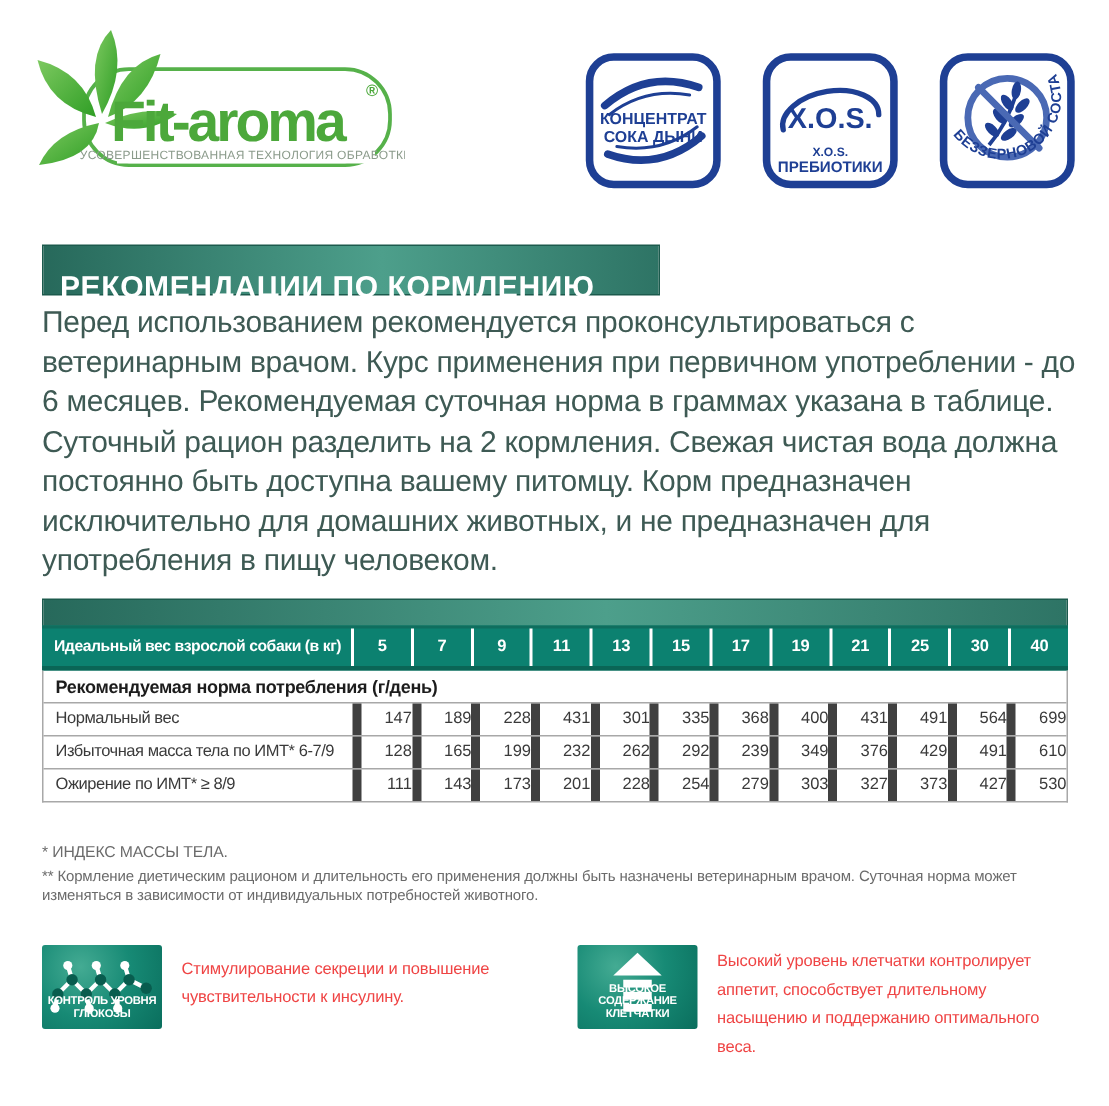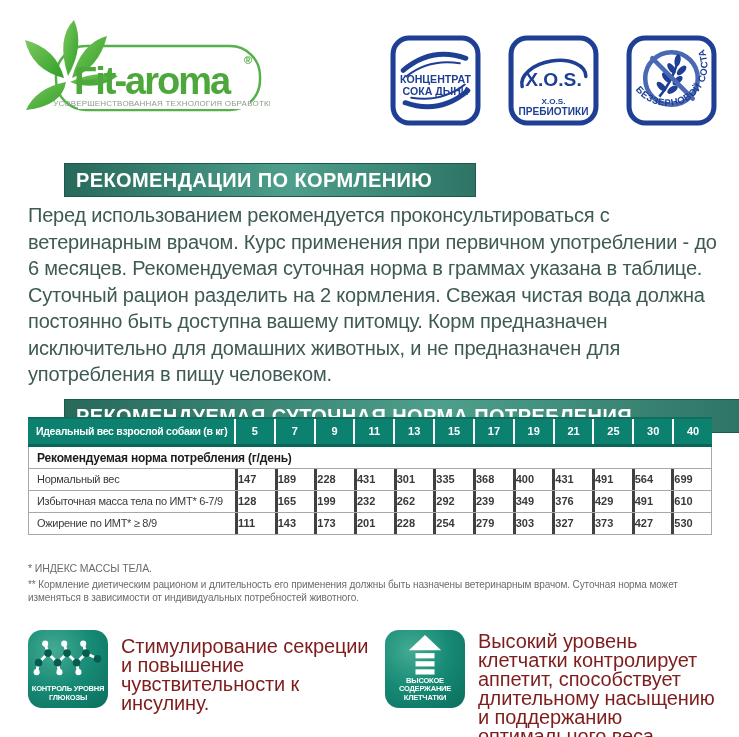--- a/index.html
+++ b/index.html
@@ -11,64 +11,64 @@
   .logo { position:absolute; left:22px; top:16px; width:248px; height:104px; }
   .badges { position:absolute; right:21px; top:34px; display:flex; gap:25px; }
   .badge { width:93px; height:93px; }
 
   
   .hbar {
     position:absolute; left:28px; height:34px;
     background:linear-gradient(90deg,#27695b 0%,#4d9f8b 55%,#2e7465 100%);
     border:1px solid #1c5a4d;
     color:#ffffff; font-weight:bold; font-size:20px; letter-spacing:0.4px;
-    line-height:32px; padding:0 11px; white-space:nowrap;margin-left:36px;
+    line-height:32px; padding:12px 11px; white-space:nowrap;
   }
   .hbar1 { top:163px; width:412px; }
   .hbar2 { top:399px; width:684px; }
 
   
   .para {
     position:absolute; left:28px; top:202px; width:692px;
     font-size:20px; line-height:26.5px; color:#3e5a54; letter-spacing:-0.2px;
   }
 
   
   .table { position:absolute; left:28px; top:417px; width:684px; font-size:11px; }
   .t-head, .t-row { display:grid; grid-template-columns:206px repeat(12,1fr); }
   .t-head { background:#0c8170; border-top:2px solid #0f6e5e; border-bottom:3px solid #0a6556; }
   .th-label { color:#fff; font-weight:bold; font-size:10.5px; line-height:25px; padding-left:8px; letter-spacing:-0.3px; }
   .th-num { color:#fff; font-weight:bold; text-align:center; line-height:25px; border-left:2px solid #ffffff; }
   .t-lower { border:1px solid #a8a8a8; border-top:none; }
   .t-sub { font-weight:bold; font-size:12px; color:#1c1c1c; padding:4px 8px 3px 8px; letter-spacing:-0.2px; }
   .t-row { border-top:1px solid #a8a8a8; height:22px; }
   .t-rowlabel { line-height:21px; padding-left:8px; color:#3a3a3a; letter-spacing:-0.3px; overflow:hidden; white-space:nowrap; }
-  .t-val { text-align:left; line-height:21px; color:#3a3a3a; border-left:3px solid #404040;font-weight:bold; }
+  .t-val { text-align:right; line-height:21px; color:#3a3a3a; border-left:6px solid #404040; }
 
   
   .footnotes { position:absolute; left:28px; top:562px; width:692px; color:#6b6b6b; }
   .fn1 { font-size:10.5px; letter-spacing:-0.1px; margin-bottom:4px; }
   .fn2 { font-size:10px; line-height:13px; letter-spacing:-0.1px; }
 
   
   .features { position:absolute; left:28px; top:630px; width:688px; display:flex; }
   .feature { display:flex; align-items:flex-start; gap:13px; }
   .feature.left  { width:357px; }
   .feature.right { width:331px; }
   .feat-icon {
-    position:relative; flex:0 0 80px; width:80px; height:78px; border-radius:14px;
+    position:relative; flex:0 0 80px; width:80px; height:56px; border-radius:2px;
     background:radial-gradient(circle at 32% 26%, #44ab93 0%, #178a75 48%, #0a6e5d 100%);
   }
   .feat-icon svg.glyph { position:absolute; left:2px; top:4px; width:76px; height:44px; }
   .feat-icon-label {
     position:absolute; left:0; bottom:6px; width:100%; text-align:center;
     color:#fff; font-weight:bold; font-size:7.5px; line-height:8.5px; letter-spacing:-0.2px;
   }
   .feat-icon-label span { display:block; }
-  .feat-text { font-size:20px; line-height:19px; color:#7f1d1d; letter-spacing:-0.1px; }
+  .feat-text { font-size:11px; line-height:19px; color:#ef4444; letter-spacing:-0.1px; }
   .feature.left  .feat-text { margin-top:7px; max-width:250px; }
   .feature.right .feat-text { margin-top:2px; max-width:250px; }
 </style>
 </head>
 <body>
 
 <div class="page">
 
   <svg class="logo" viewBox="0 0 248 104">
     <defs>

